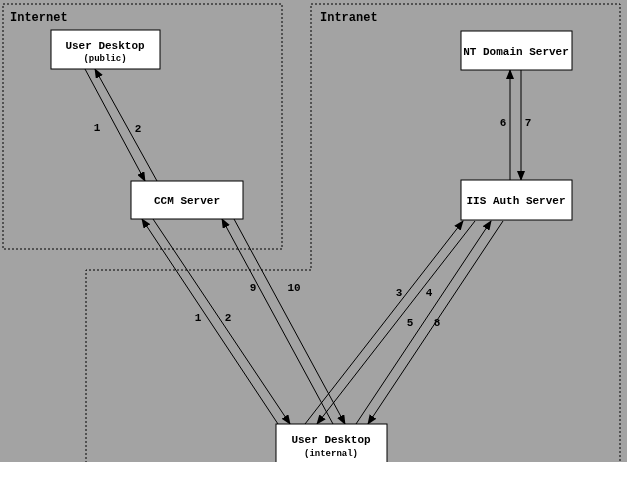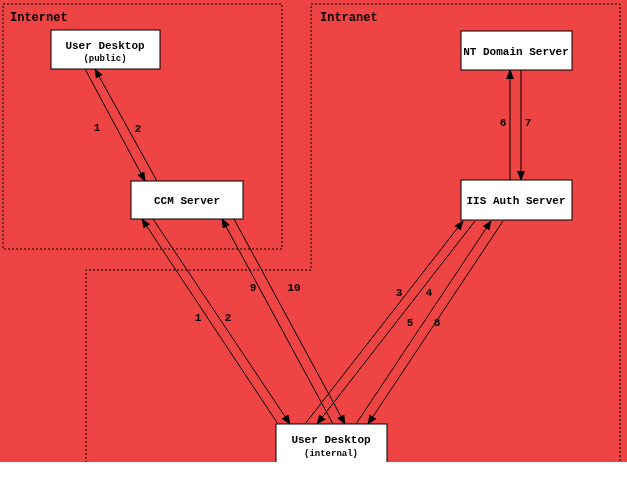--- a/index.html
+++ b/index.html
@@ -4,21 +4,21 @@
 <style>
   html, body {
     margin: 0;
     padding: 0;
     background: #ffffff;
   }
   .diagram-canvas {
     position: relative;
     width: 627px;
     height: 462px;
-    background: #ef4444;
+    background: #a3a3a3;
     overflow: hidden;
   }
   svg text {
     font-family: "Liberation Mono", "DejaVu Sans Mono", monospace;
     font-weight: bold;
     fill: #000000;
   }
   .zone-label { font-size: 12px; }
   .node-title { font-size: 11px; }
   .node-subtitle { font-size: 9px; }

